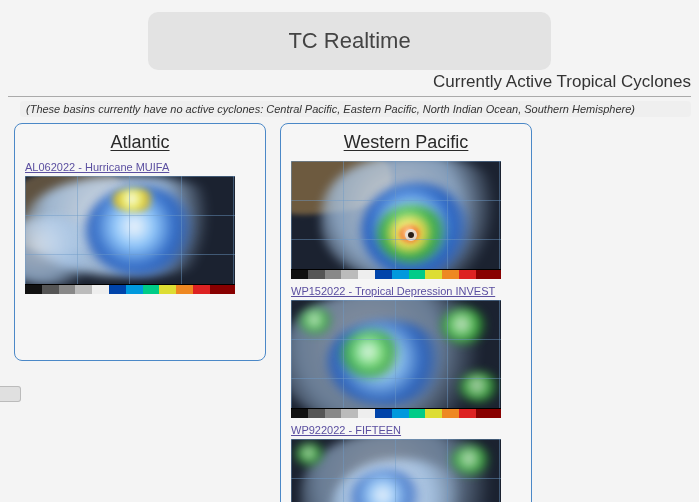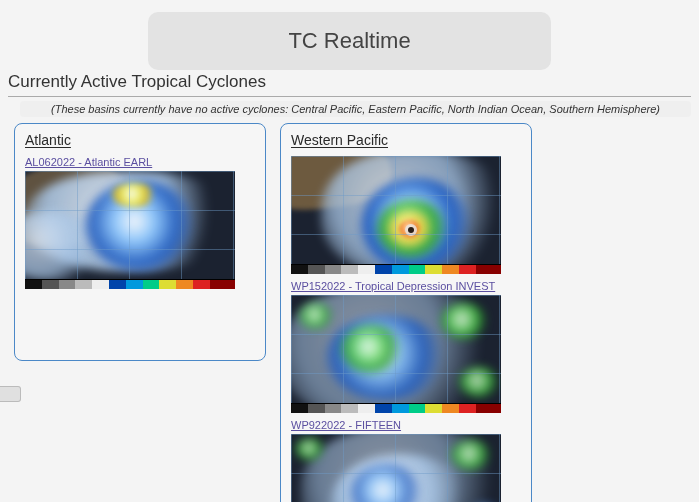--- a/index.html
+++ b/index.html
@@ -17,32 +17,32 @@
     .title-pill {
       display: inline-block;
       background: #e3e3e3;
       border-radius: 10px;
       padding: 16px 140px;
       font-size: 22px;
       color: #444;
       font-weight: 400;
     }
     .subtitle {
-      text-align: left;
+      text-align: right;
       font-size: 17px;
       color: #333;
       margin: 2px 0 4px 0;
     }
     .rule {
       border: 0;
       border-top: 1px solid #aaa;
       margin: 2px 0 4px 0;
     }
     .note-row {
-      text-align: center;
+      text-align: left;
       font-style: italic;
       color: #333;
       font-size: 11px;
       padding: 2px 6px;
       background: #efefef;
       border-radius: 4px;
       margin-left: 12px;
     }
     .columns {
       display: flex;
@@ -51,22 +51,22 @@
       padding: 0 6px;
     }
     .basin-panel {
       border: 1px solid #4b88c7;
       border-radius: 8px;
       background: #f6f6f6;
       padding: 8px 10px;
       width: 230px;
     }
     .basin-header {
-      text-align: left;
-      font-size: 14px;
+      text-align: center;
+      font-size: 18px;
       color: #2a2a2a;
       text-decoration: underline;
       text-underline-offset: 2px;
       margin-bottom: 8px;
     }
     .storm-link {
       color: #5b4fa0;
       text-decoration: underline;
       font-size: 11px;
       display: block;
@@ -171,21 +171,21 @@
 <div class="subtitle">Currently Active Tropical Cyclones</div>
 <hr class="rule">
 
 <div class="note-row">(These basins currently have no active cyclones: Central Pacific, Eastern Pacific, North Indian Ocean, Southern Hemisphere)</div>
 
 <div class="columns">
 
   <div class="basin-panel" style="height:220px">
     <div class="basin-header">Atlantic</div>
 
-    <a href="#" class="storm-link">AL062022 - Atlantic EARL</a>
+    <a href="#" class="storm-link">AL062022 - Hurricane MUIFA</a>
     <div class="sat-thumb tile-earl">
       <div class="land a"></div>
       <div class="blob cirrus c1"></div>
       <div class="blob cirrus c4"></div>
       <div class="blob deep c2"></div>
       <div class="blob ytop c3"></div>
       <div class="grid-overlay"></div>
       <div class="scale-strip"></div>
     </div>
   </div>

